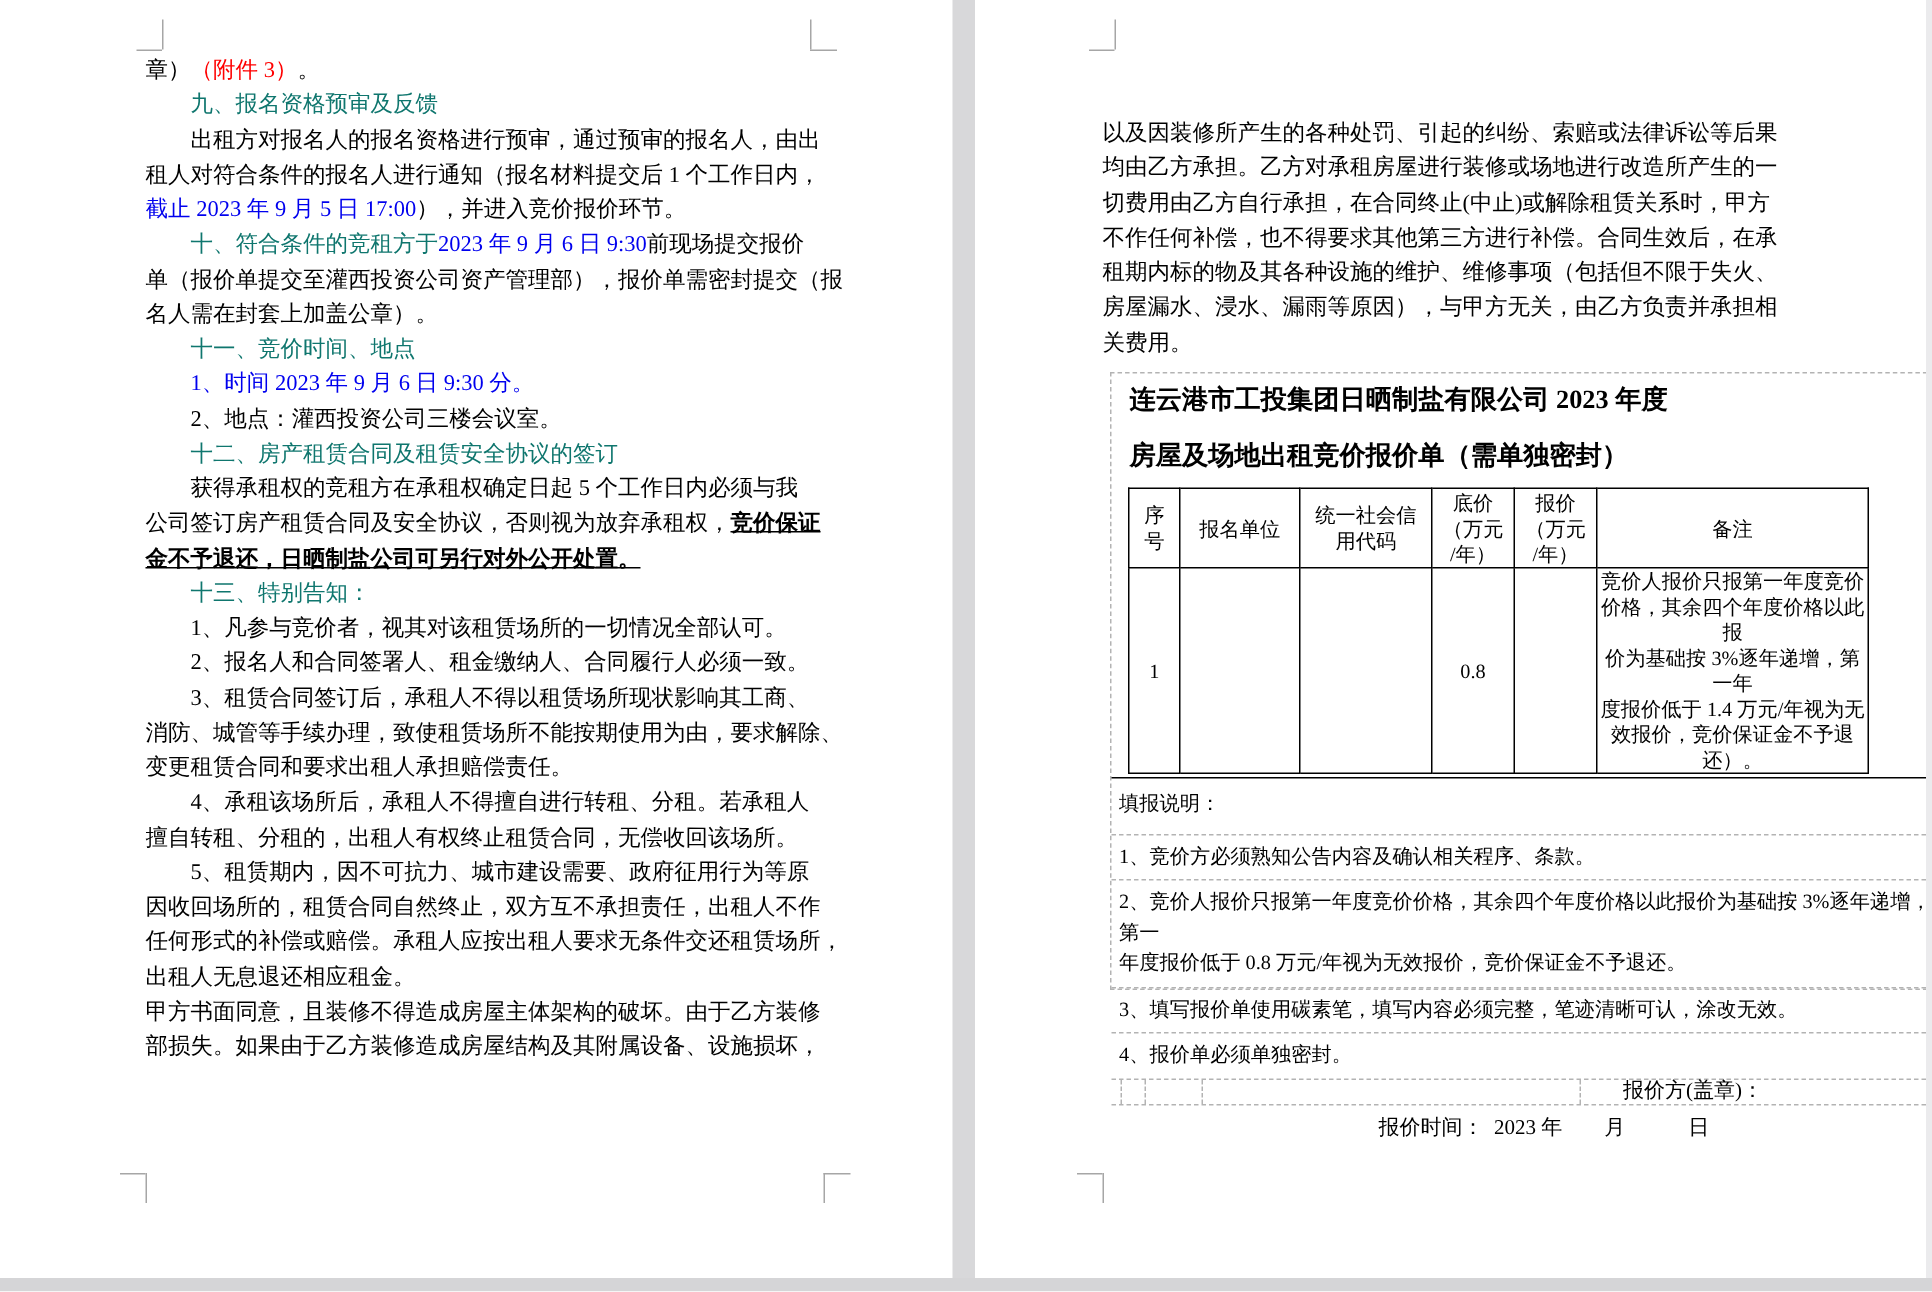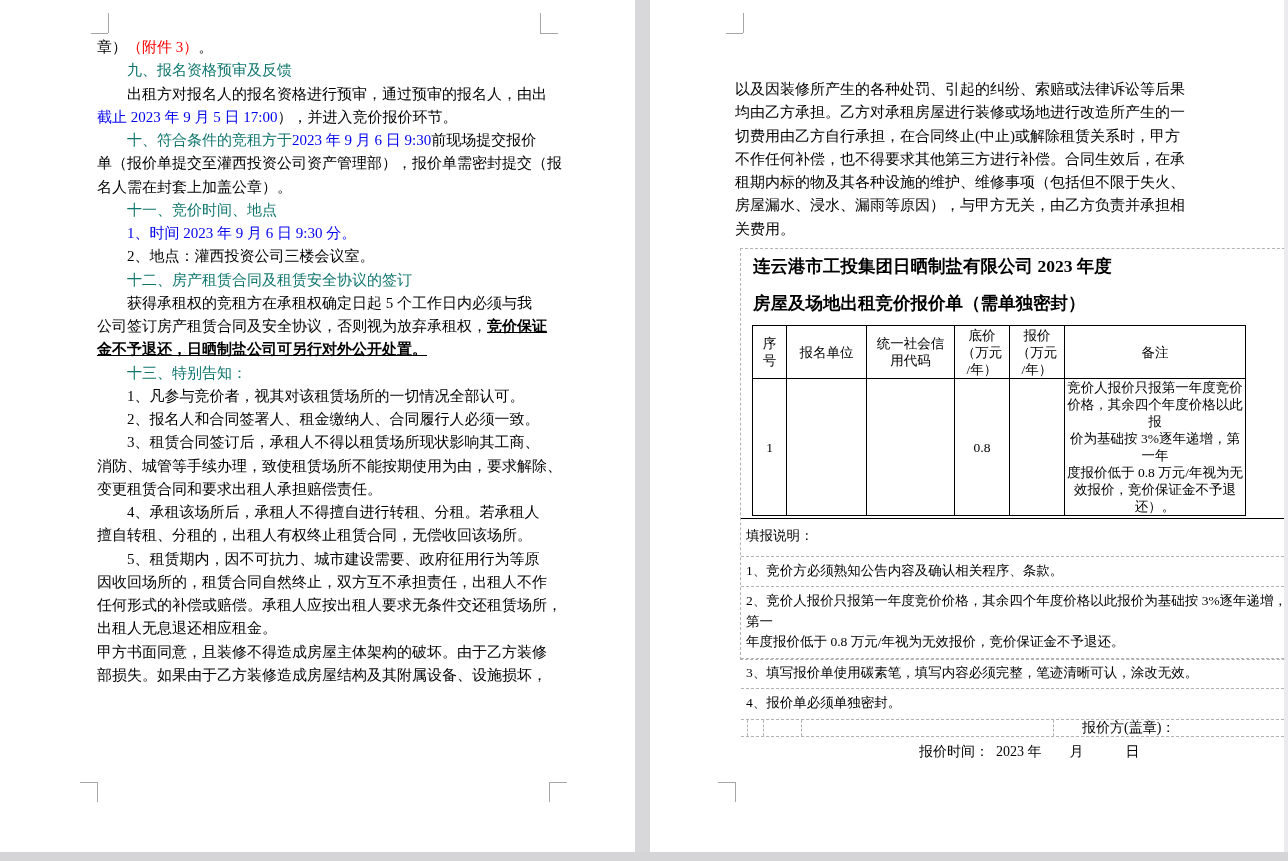--- a/index.html
+++ b/index.html
@@ -70,20 +70,21 @@
   <div class="cm" style="left:540px;top:33px;width:18px;height:1px;"></div>
   <div class="cm" style="left:97px;top:782px;width:1px;height:20px;"></div>
   <div class="cm" style="left:80px;top:782px;width:17px;height:1px;"></div>
   <div class="cm" style="left:549px;top:782px;width:1px;height:20px;"></div>
   <div class="cm" style="left:549px;top:782px;width:18px;height:1px;"></div>
 
   <div class="doc-col" id="left-col">
       <div class="doc-line"><span class="sg-n">章）</span><span class="sg-r">（附件 3）</span><span class="sg-n">。</span></div>
       <div class="doc-line ind"><span class="sg-b">九、报名资格预审及反馈</span></div>
       <div class="doc-line ind"><span class="sg-n">出租方对报名人的报名资格进行预审，通过预审的报名人，由出</span></div>
+      <div class="doc-line"><span class="sg-n">租人对符合条件的报名人进行通知（报名材料提交后 1 个工作日内，</span></div>
       <div class="doc-line"><span class="sg-l">截止 2023 年 9 月 5 日 17:00</span><span class="sg-n">），并进入竞价报价环节。</span></div>
       <div class="doc-line ind"><span class="sg-b">十、符合条件的竞租方于</span><span class="sg-l">2023 年 9 月 6 日 9:30</span><span class="sg-n">前现场提交报价</span></div>
       <div class="doc-line"><span class="sg-n">单（报价单提交至灌西投资公司资产管理部），报价单需密封提交（报</span></div>
       <div class="doc-line"><span class="sg-n">名人需在封套上加盖公章）。</span></div>
       <div class="doc-line ind"><span class="sg-b">十一、竞价时间、地点</span></div>
       <div class="doc-line ind"><span class="sg-l">1、时间 2023 年 9 月 6 日 9:30 分。</span></div>
       <div class="doc-line ind"><span class="sg-n">2、地点：灌西投资公司三楼会议室。</span></div>
       <div class="doc-line ind"><span class="sg-b">十二、房产租赁合同及租赁安全协议的签订</span></div>
       <div class="doc-line ind"><span class="sg-n">获得承租权的竞租方在承租权确定日起 5 个工作日内必须与我</span></div>
       <div class="doc-line"><span class="sg-n">公司签订房产租赁合同及安全协议，否则视为放弃承租权，</span><span class="sg-u">竞价保证</span></div>
@@ -154,21 +155,21 @@
       </tr>
       <tr class="datarow">
         <td>1</td>
         <td></td>
         <td></td>
         <td>0.8</td>
         <td></td>
         <td class="remark-cell">竞价人报价只报第一年度竞价
 价格，其余四个年度价格以此报
 价为基础按 3%逐年递增，第一年
-度报价低于 0.8 万元/年视为无
+度报价低于 1.4 万元/年视为无
 效报价，竞价保证金不予退还）。</td>
       </tr>
     </tbody>
       </table>
 
     <div id="notes">
       <div class="note-row" id="note-title-row">填报说明：</div>
       <div class="note-row">1、竞价方必须熟知公告内容及确认相关程序、条款。</div>
       <div class="note-row">2、竞价人报价只报第一年度竞价价格，其余四个年度价格以此报价为基础按 3%逐年递增，第一
 年度报价低于 0.8 万元/年视为无效报价，竞价保证金不予退还。</div>

